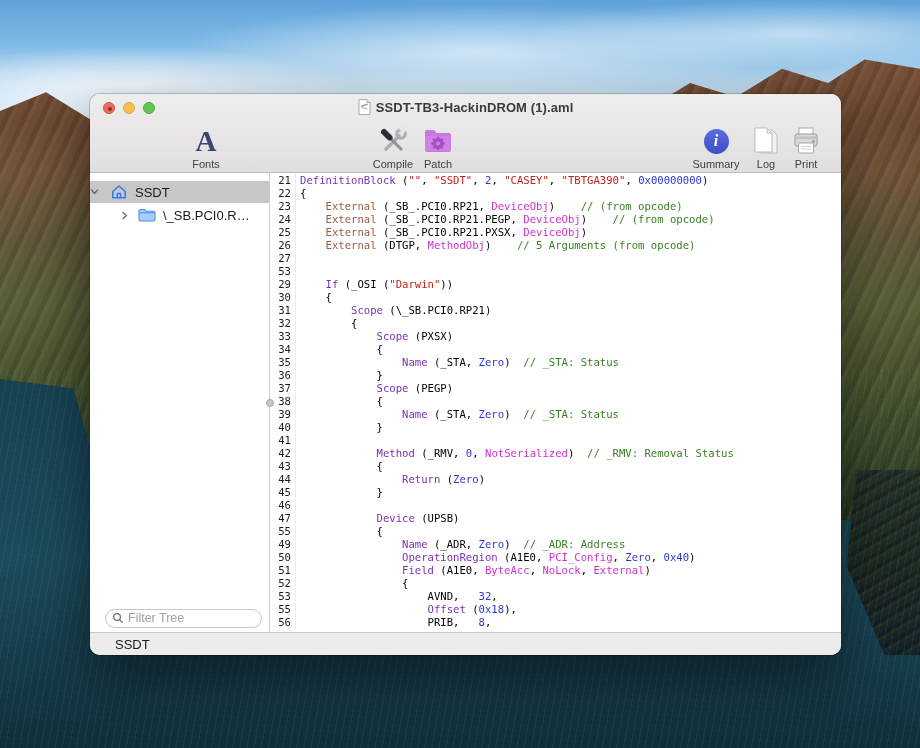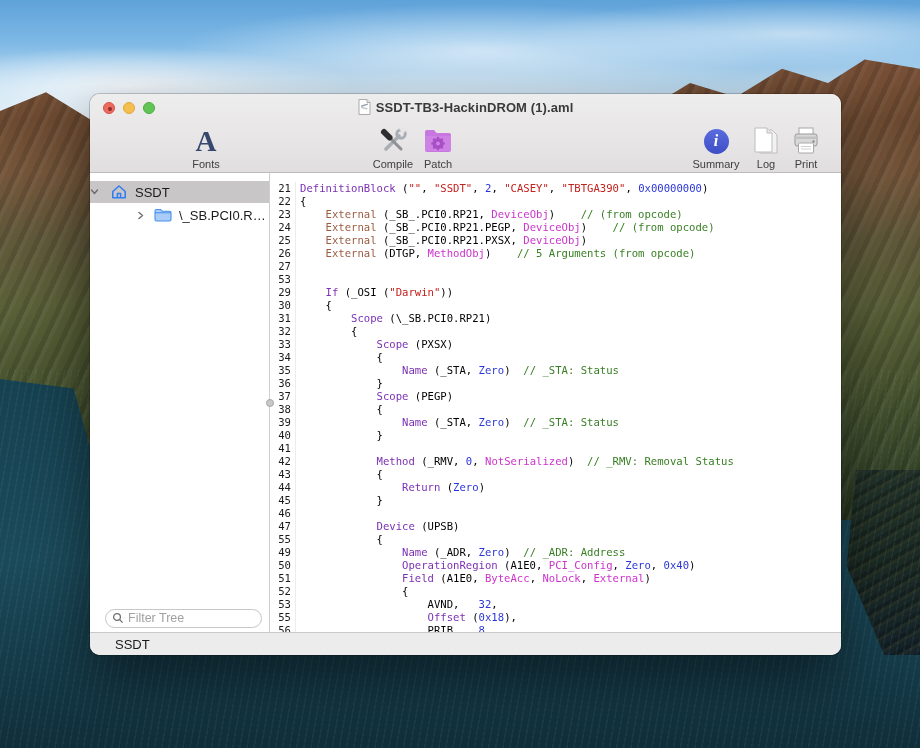--- a/index.html
+++ b/index.html
@@ -87,21 +87,21 @@
   .filter-wrap { position:absolute; left:15px; right:7px; bottom:5px; height:19px; }
   .filter-input {
     width:100%; height:100%; border:1px solid #C8C6C6; border-radius:9.5px; background:#fff;
     padding:0 6px 0 22px; font-size:12.5px; color:#333; outline:none; font-family:"Liberation Sans", sans-serif;
   }
   .filter-input::placeholder { color:#A2A0A0; }
   .filter-mag { position:absolute; left:7px; top:3.5px; }
   .splitter-handle { position:absolute; left:176px; top:226px; width:8px; height:8px; border-radius:50%; background:#C9C7C7; border:1px solid #A8A6A6; z-index:5; }
 
   
-  .editor { position:relative; flex:1; background:#fff; overflow:hidden; padding-top:9px; cursor:text; }
+  .editor { position:relative; flex:1; background:#fff; overflow:hidden; padding-top:1px; cursor:text; }
   .code-row { height:13px; line-height:13px; display:flex; font-family:"DejaVu Sans Mono", monospace; font-size:10.6px; }
   .ln { flex:none; width:26px; text-align:right; padding-right:4px; color:#1A1A1A; border-right:1px solid #ECECEC; }
   .code { padding-left:4px; white-space:pre; color:#000; }
 
   
   .statusbar {
     position:absolute; left:0; right:0; bottom:0; height:23px;
     background:#EDECEC; border-top:1px solid #C9C7C7;
     display:flex; align-items:center; padding-left:25px;
     font-size:13px; color:#1B1B1B;
@@ -233,21 +233,21 @@
         </span>
         <span style="margin-left:8px">
           <svg width="18" height="16" viewBox="0 0 20 18" fill="none" stroke="#2F7CF6" stroke-width="1.7" stroke-linejoin="round">
             <path d="M3 8.5 L10 2.3 L17 8.5 V15.5 H3 Z"></path>
             <path d="M8.2 15.5 V10.6 H11.8 V15.5"></path>
           </svg>
         </span>
         <span class="tree-label">SSDT</span>
       </div>
 
-      <div class="tree-row row-child" style="padding-left:46px">
+      <div class="tree-row row-child" style="padding-left:30px">
         <span class="caret">
           <svg width="9" height="9" viewBox="0 0 9 9">
               <path d="M3 1.5 L6.5 4.5 L3 7.5" fill="none" stroke="#6E6E6E" stroke-width="1.5" stroke-linecap="round" stroke-linejoin="round"></path>
             </svg>
         </span>
         <span style="margin-left:6px">
           <svg width="18" height="14" viewBox="0 0 18 14">
             <path d="M1 3 q0-1.5 1.5-1.5 h4.2 l1.5 1.8 h7.3 q1.5 0 1.5 1.5 v6.7 q0 1.5-1.5 1.5 h-13 q-1.5 0-1.5-1.5 z" fill="#A9CDF8" stroke="#4A90E8" stroke-width="1.1"></path>
             <path d="M1 4.8 h16" stroke="#4A90E8" stroke-width="1" fill="none"></path>
           </svg>

